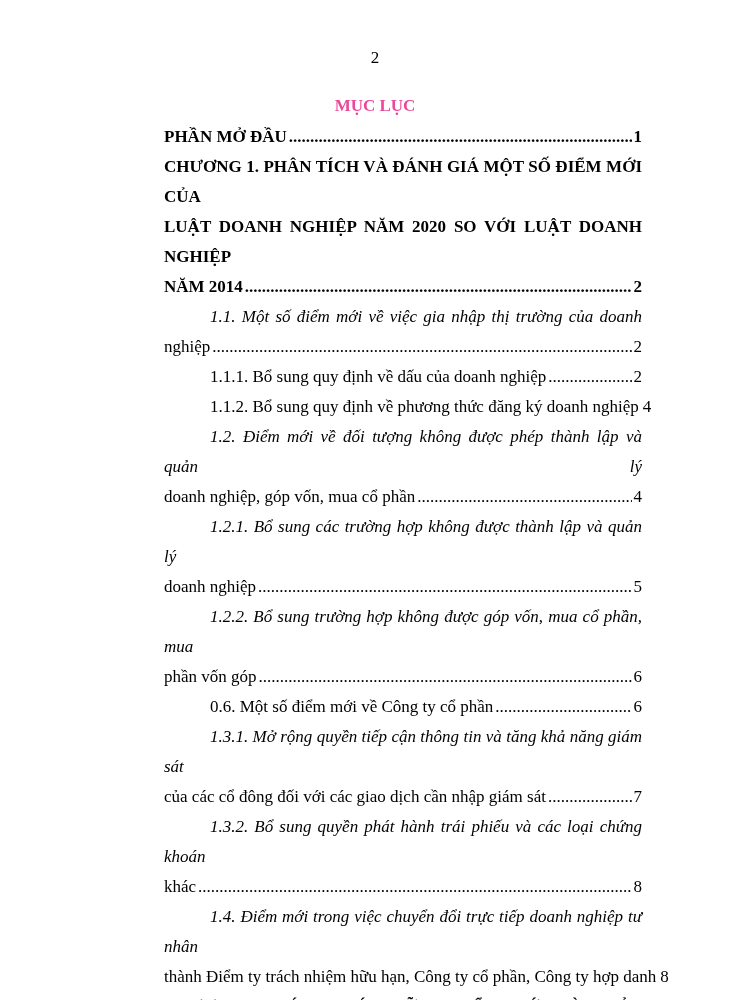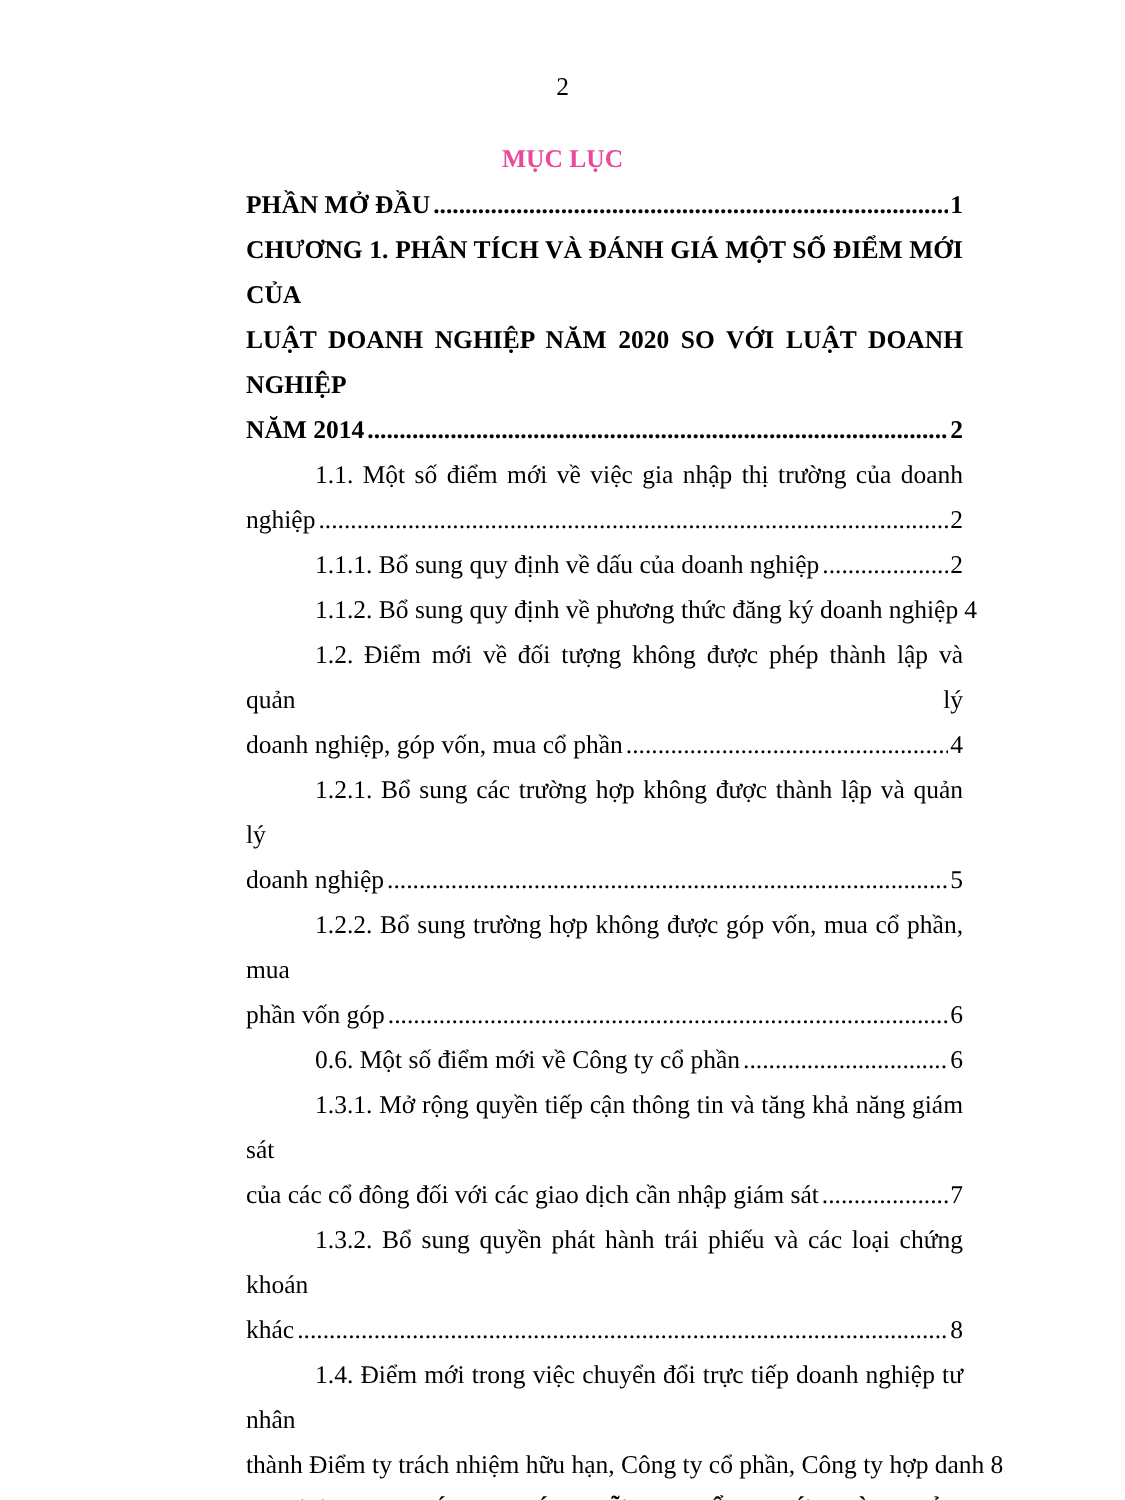--- a/index.html
+++ b/index.html
@@ -10,21 +10,21 @@
                font-size:17px; font-weight:bold; color:#ec4899; }
   .toc { position:absolute; top:122px; left:164px; width:478px; }
   .entry { font-size:17px; line-height:30px; text-align:justify; }
   .entry.bold { font-weight:bold; }
   .line { display:flex; align-items:center; white-space:nowrap; }
   .line .txt { flex:0 0 auto; }
   .line .dots { flex:1 1 auto; overflow:hidden; white-space:nowrap; margin:0 2px; }
   .line .dots::before { content:"...................................................................................................................................................................................................................................."; letter-spacing:0; }
   .line .pg { flex:0 0 auto; }
   .justify { text-align:justify; text-align-last:justify; display:block; }
-  .indent { text-indent:46px; }
+  .indent { text-indent:46px;font-style:italic; }
 </style>
 </head>
 <body>
 
 <div>
   <div class="page-number">2</div>
   <div class="toc-title">MỤC LỤC</div>
   <div class="toc" id="toc">
       <div class="entry bold">
         <div class="line">

